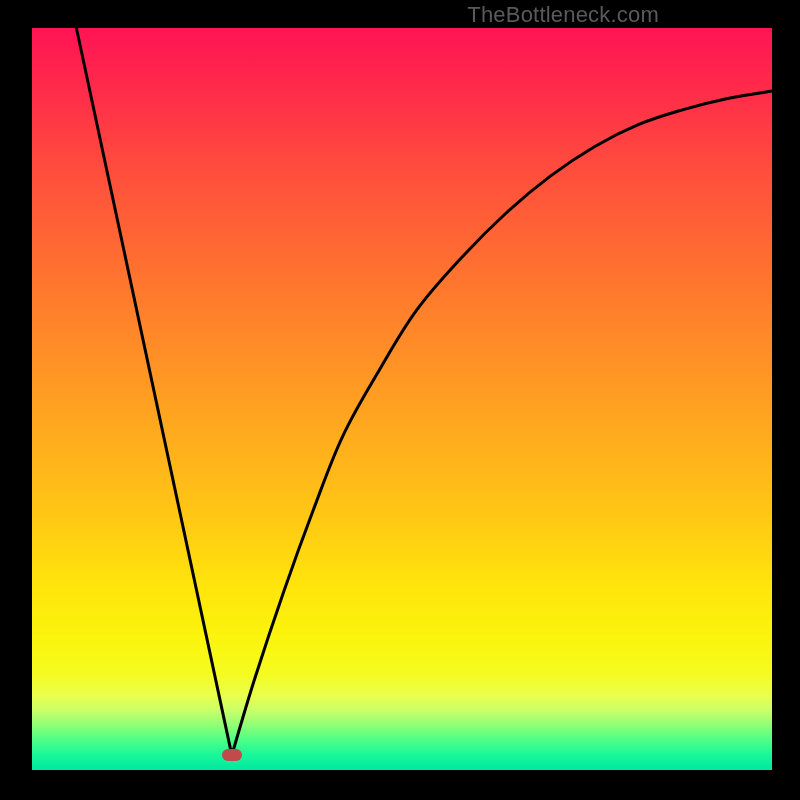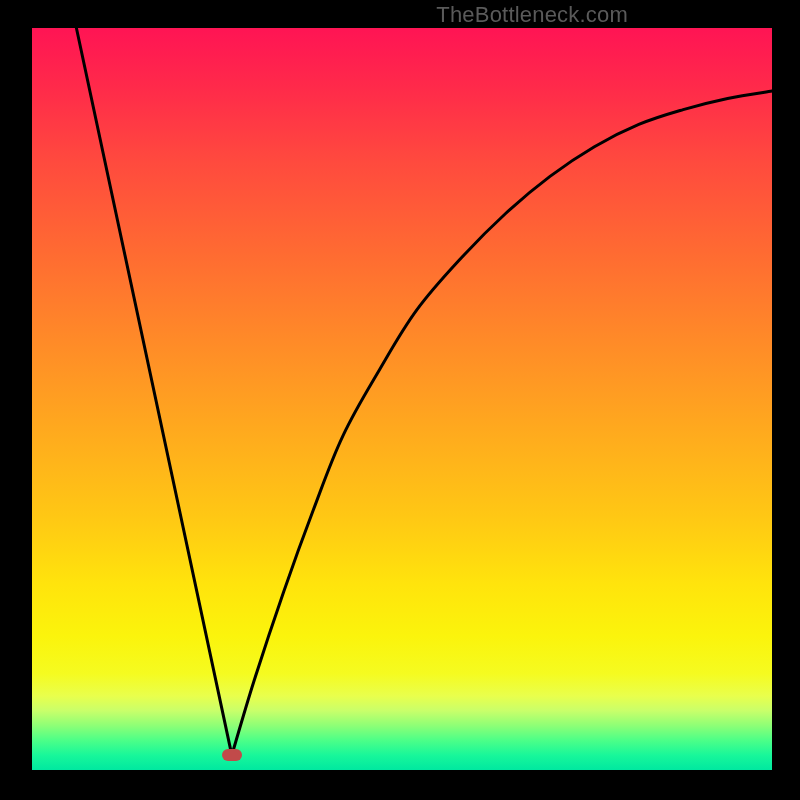--- a/index.html
+++ b/index.html
@@ -9,20 +9,21 @@
     height: 800px;
     background: #000;
     overflow: hidden;
     font-family: Arial, Helvetica, sans-serif;
   }
   .frame {
     position: relative;
     width: 640px;
     height: 800px;
     background: #000;
+    padding-left: 31px;
   }
   .watermark {
     position: absolute;
     top: 2px;
     right: 12px;
     color: #5a5a5a;
     font-size: 22px;
     font-weight: 500;
     letter-spacing: 0.2px;
     z-index: 10;

